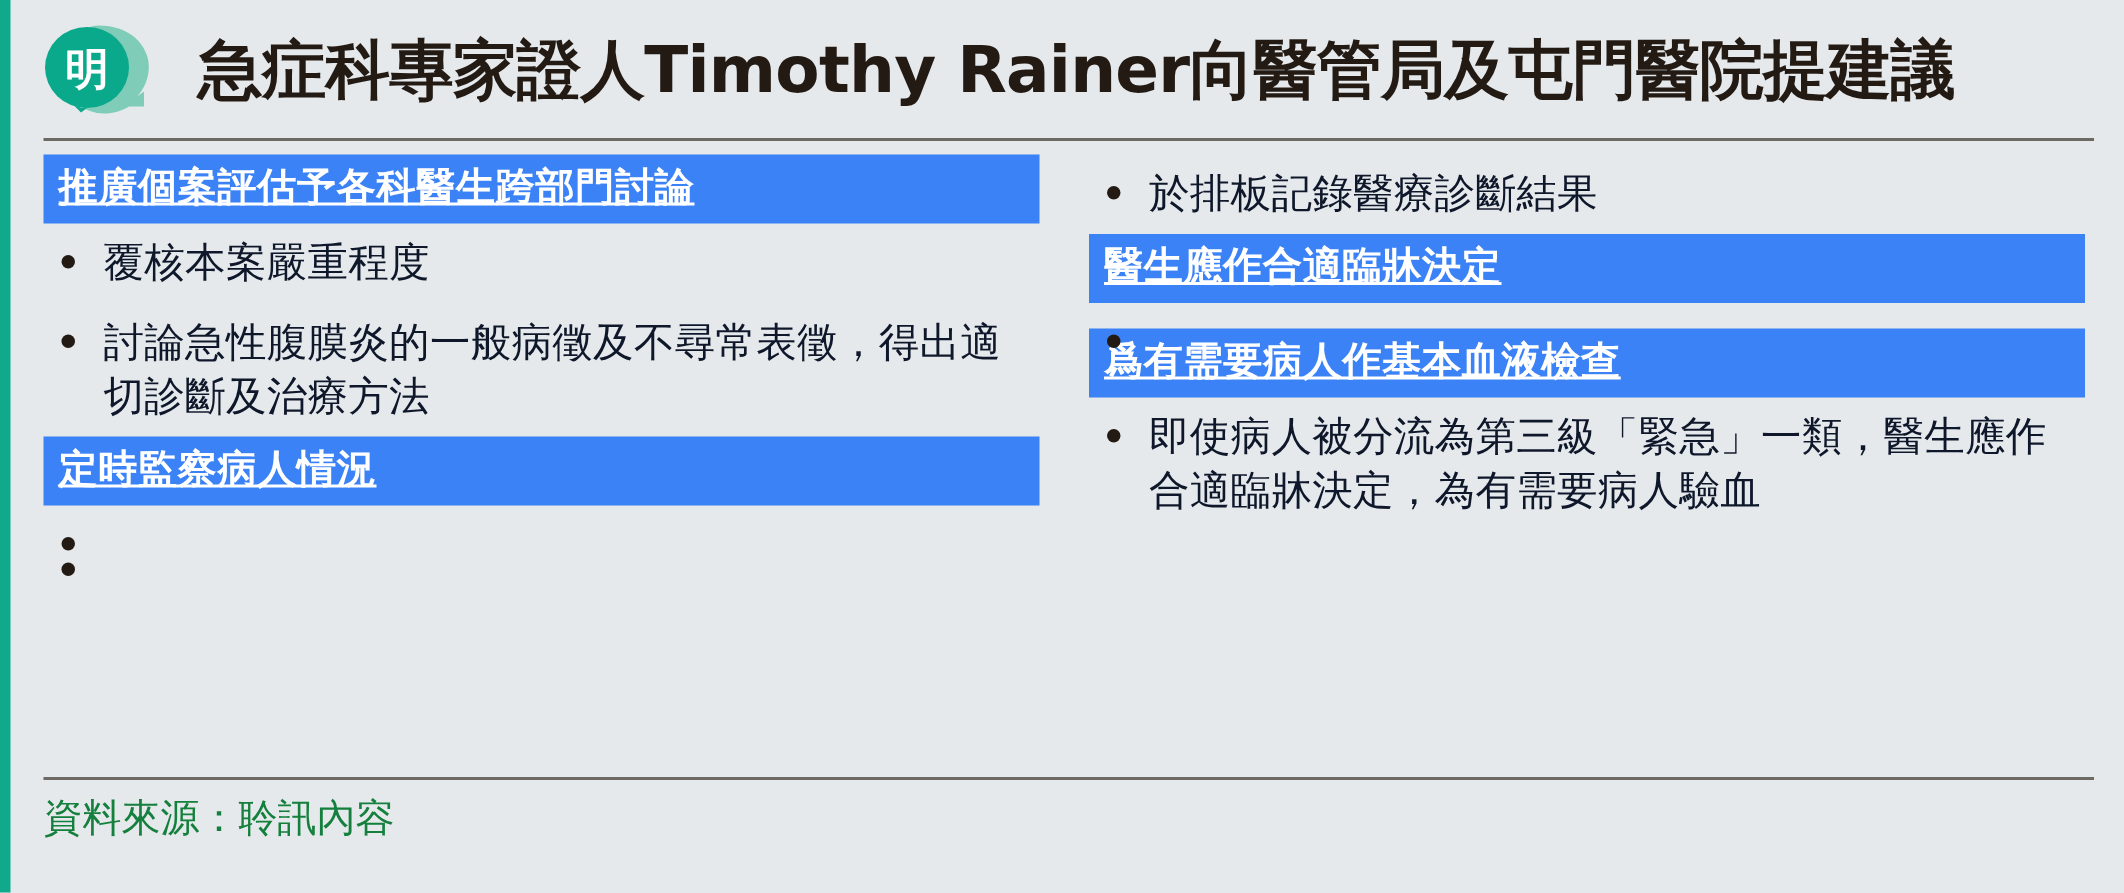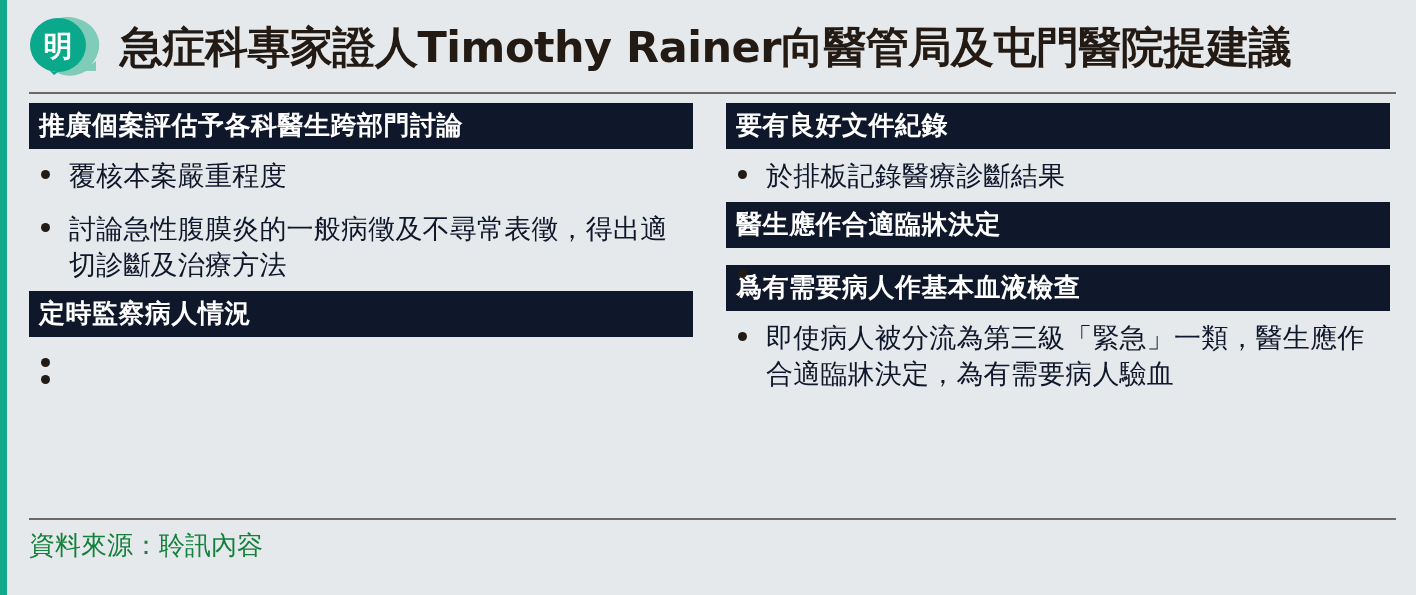--- a/index.html
+++ b/index.html
@@ -34,21 +34,21 @@
   }
   #logo {
     position: relative;
     width: 92px;
     height: 64px;
     margin-left: 15px;
     flex: 0 0 auto;
   }
   #logo svg { display: block; }
   #title {
-    margin-left: 6px;
+    margin-left: 18px;
     font-size: 43px;
     font-weight: bold;
     color: #231a14;
     letter-spacing: -0.5px;
     white-space: nowrap;
     line-height: 1;
     font-family: "DejaVu Sans", "Liberation Sans", sans-serif;
   }
   #title-rule {
     position: absolute;
@@ -70,28 +70,29 @@
     gap: 33px;
     padding: 0 26px 0 22px;
     box-sizing: border-box;
   }
   .col {
     flex: 1 1 0;
     min-width: 0;
   }
 
   .sec-head {
-    background: #0f172a;
+    background: #3b82f6;
     color: #ffffff;
     font-size: 26px;
     font-weight: bold;
     line-height: 1;
     padding: 9px 20px 11px 10px;
     letter-spacing: 0.5px;
     font-family: "DejaVu Sans", "Liberation Sans", sans-serif;
+    text-decoration: underline;
   }
   .bullets {
     margin: 0;
     padding: 0;
     list-style: none;
   }
   .bullets li {
     position: relative;
     font-size: 27px;
     line-height: 1.33;
@@ -172,21 +173,20 @@
         </li>
         <li>
           <span class="dot"></span>
         </li>
       </ul>
 
     </div>
 
     <div class="col">
 
-      <div class="sec-head">要有良好文件紀錄</div>
       <ul class="bullets">
         <li>
           <span class="dot"></span>
           <span class="just">於排板記錄醫療診斷結果</span>
         </li>
       </ul>
 
       <div class="sec-head">醫生應作合適臨牀決定</div>
       <ul class="bullets">
         <li>

